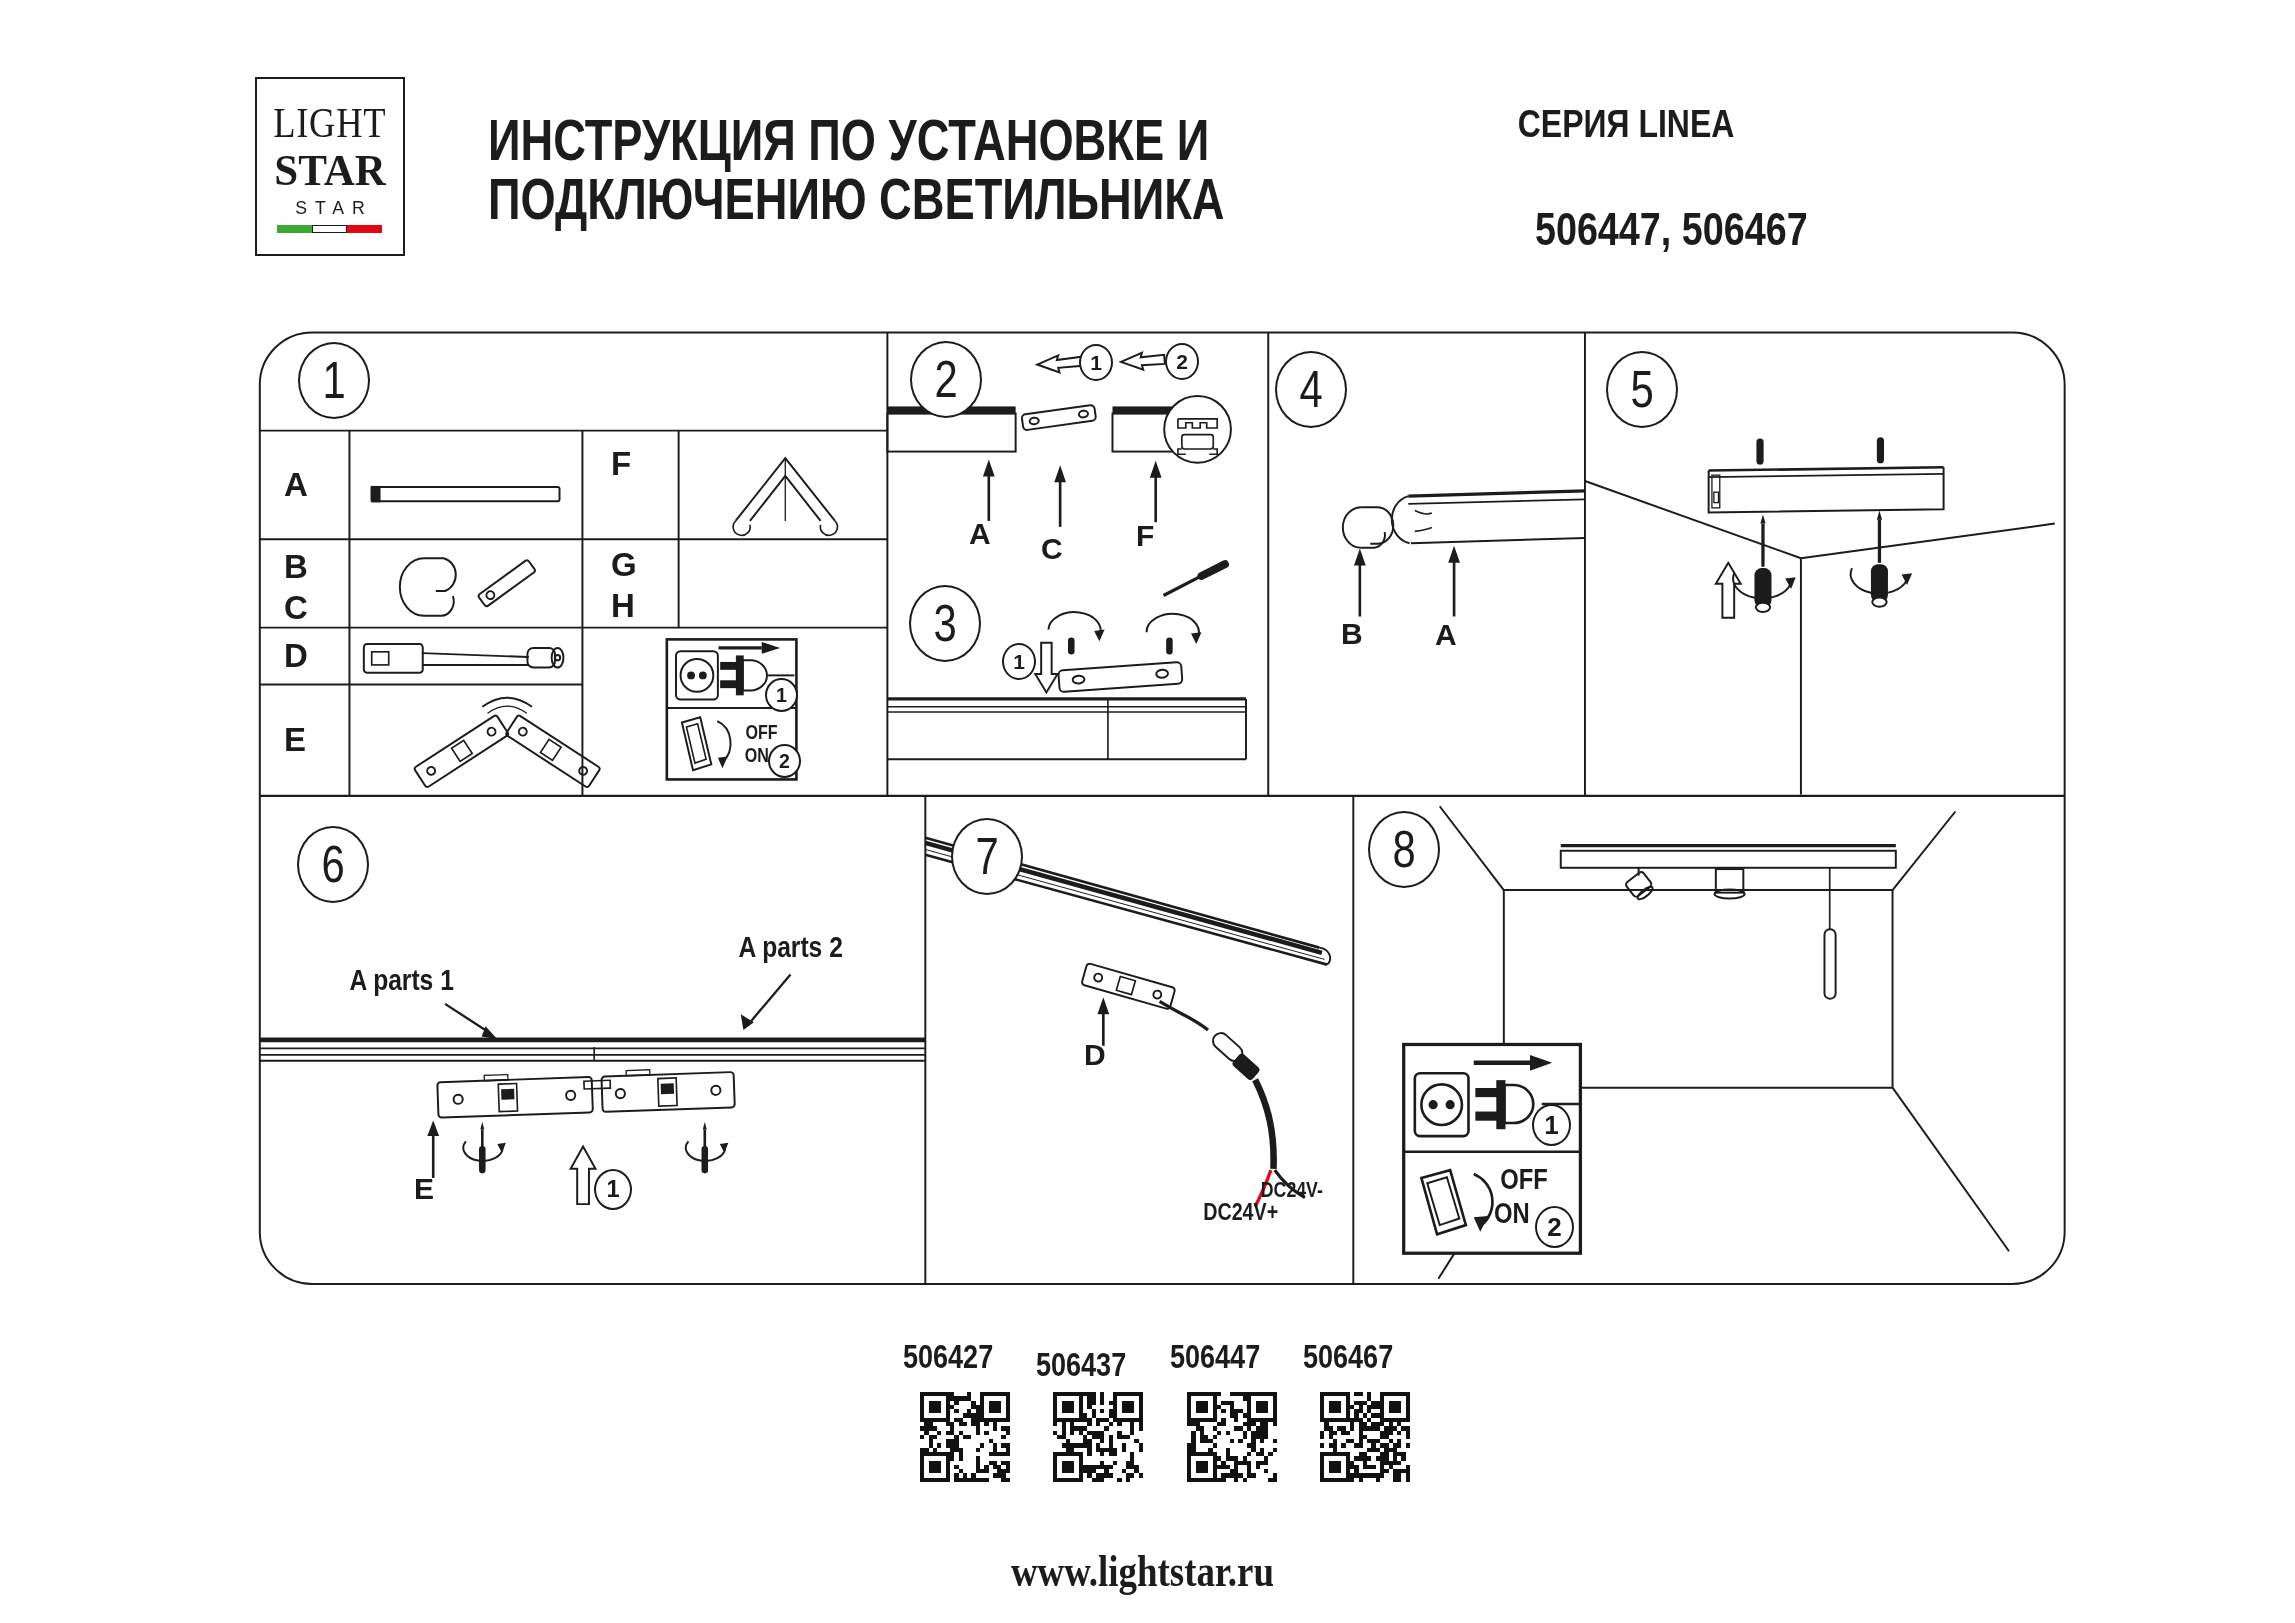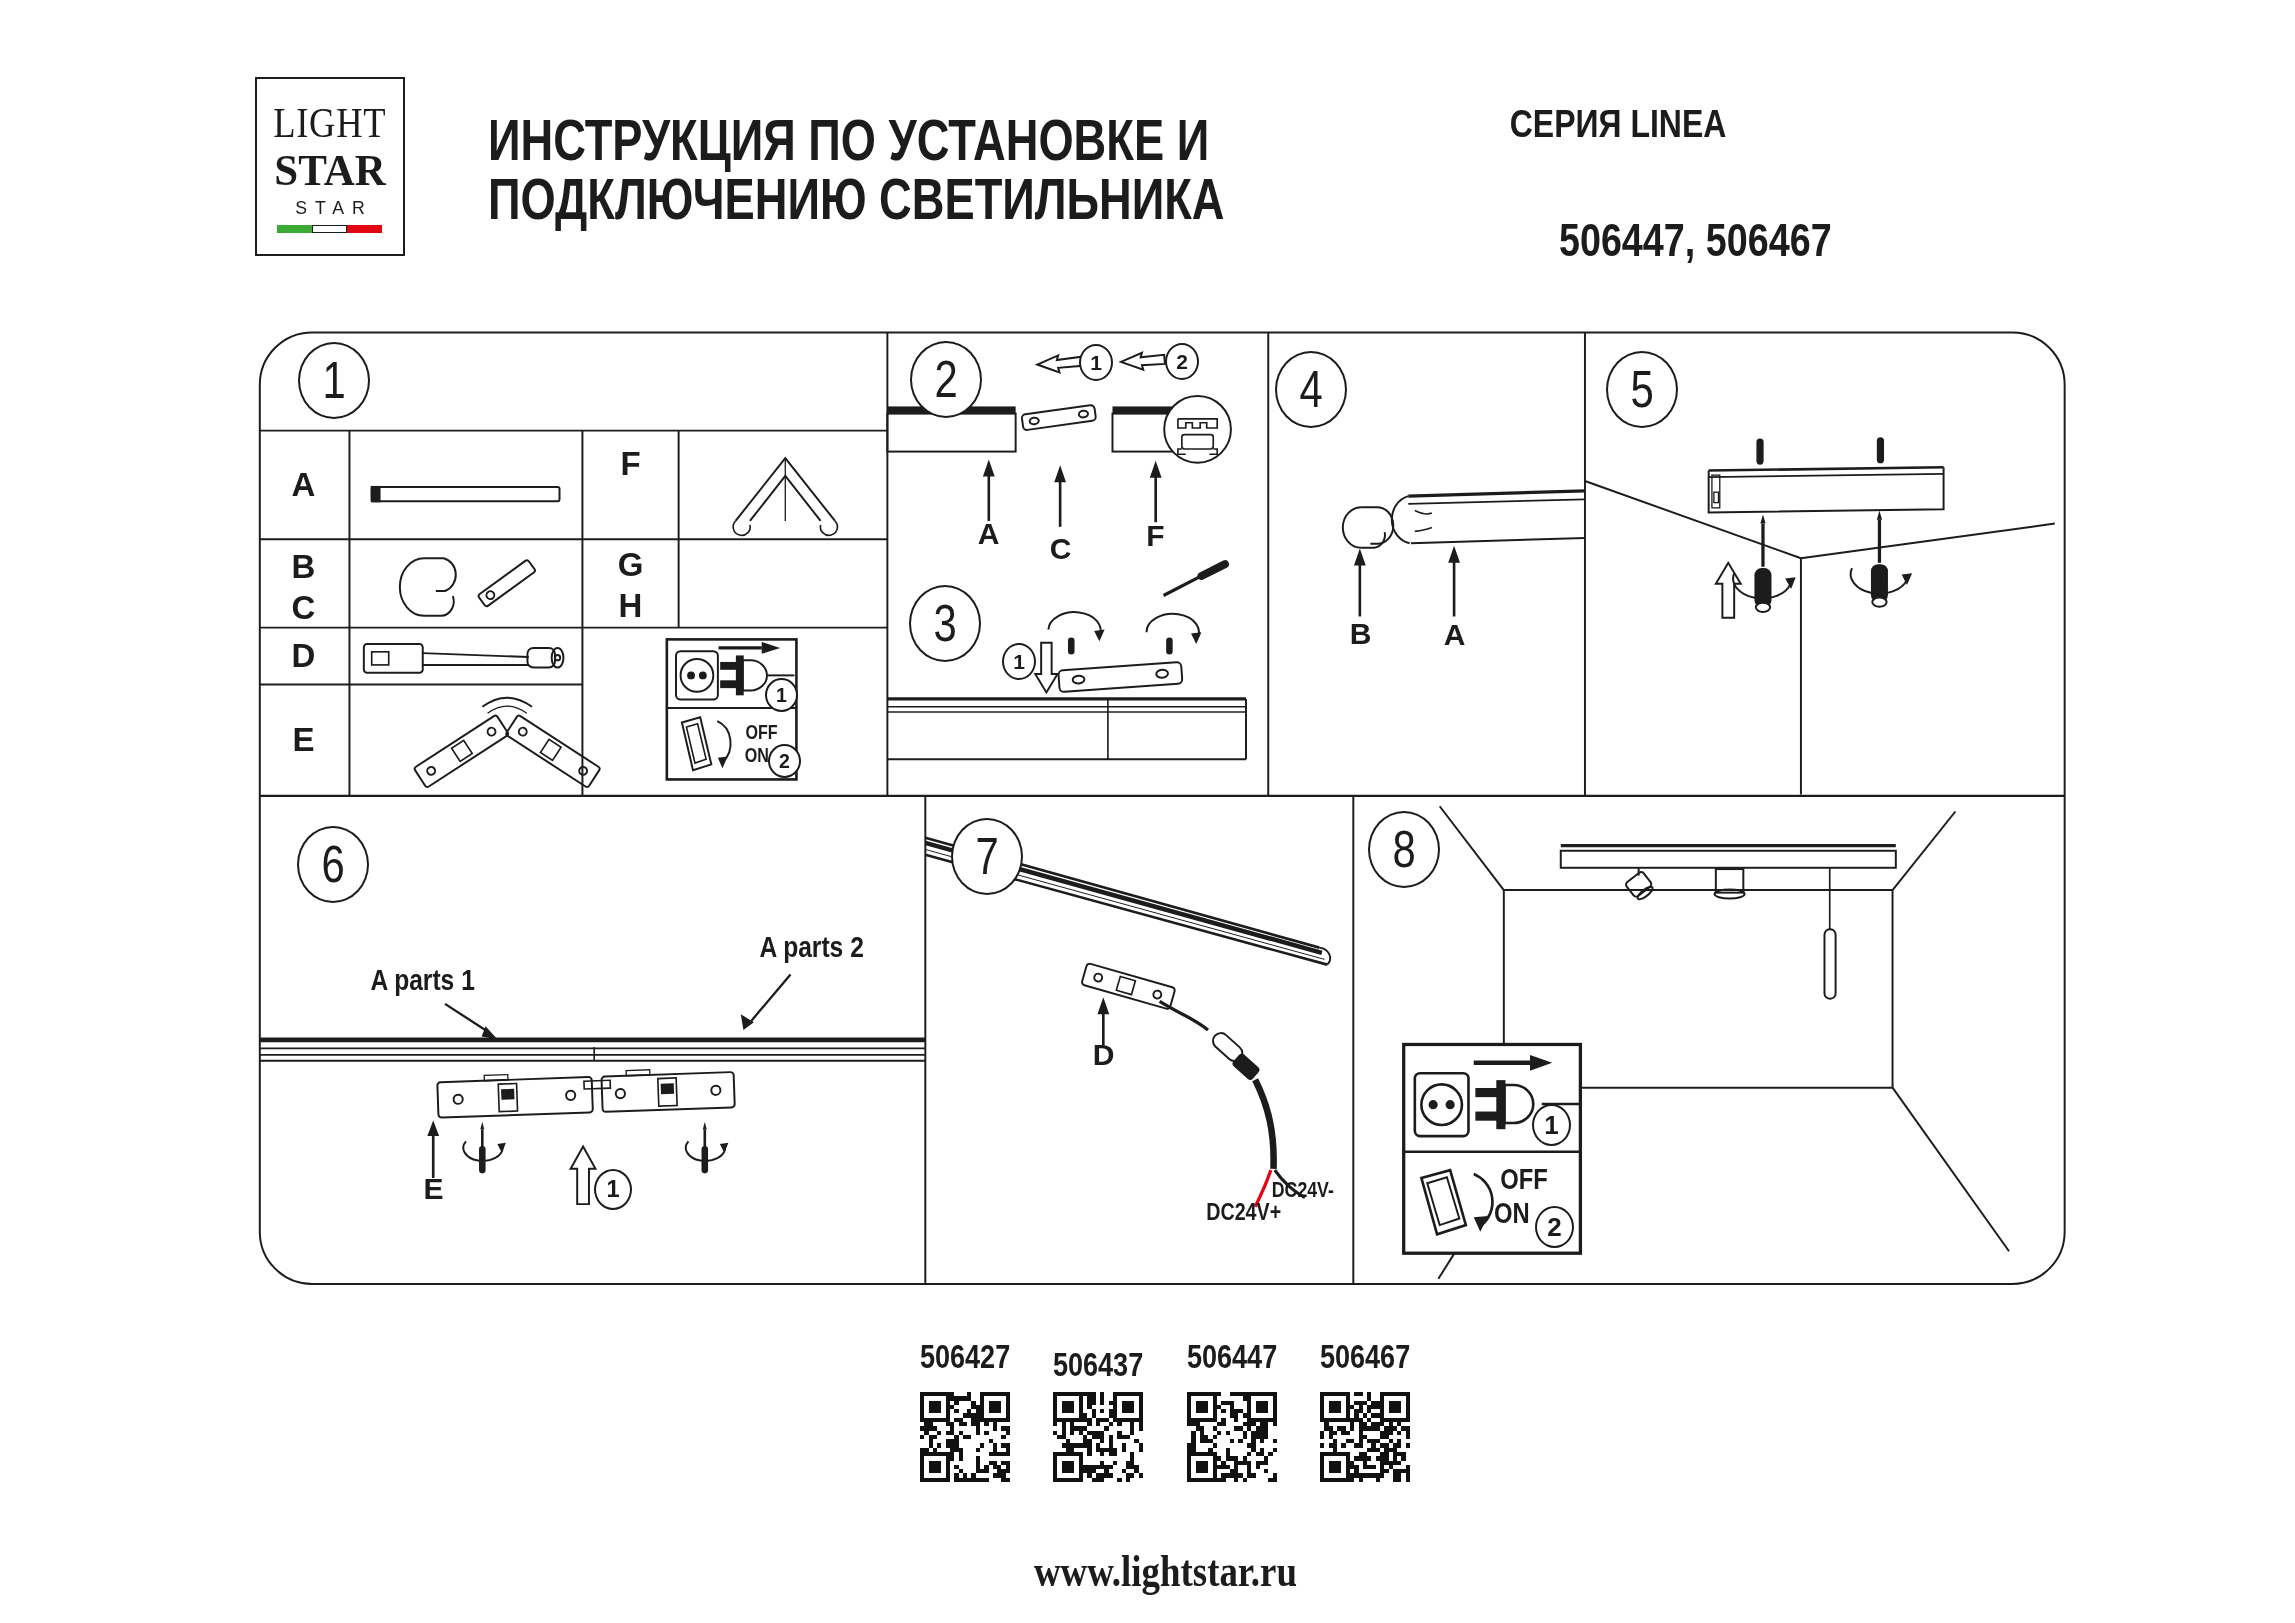--- a/index.html
+++ b/index.html
@@ -1,20 +1,20 @@
 <!DOCTYPE html>
 <html style="font-size:10.5px"><head>
 <meta charset="utf-8">
 <style>
   html,body{margin:0;padding:0;background:#fff;}
   #page{position:relative;width:2295px;height:1623px;background:#fff;overflow:hidden;
         font-family:"Liberation Sans",sans-serif;color:#1c1c1c;}
   #art{position:absolute;left:0;top:0;}
   .abs{position:absolute;}
-  .ctr{display:flex;align-items:center;justify-content:center;text-align:center;}
+  .ctr{display:flex;align-items:center;text-align:center;}
   .lft{display:flex;align-items:center;justify-content:flex-start;}
   .b{font-weight:bold;}
   .sx{display:inline-block;transform:scaleX(.82);white-space:nowrap;}
   .sxl{display:inline-block;transform:scaleX(.78);transform-origin:left center;white-space:nowrap;}
   .ncircle{border:2.6px solid #1c1c1c;border-radius:50%;display:flex;align-items:center;
            justify-content:center;font-size:51px;background:#fff;}
   .scircle{border:2.3px solid #1c1c1c;border-radius:50%;display:flex;align-items:center;
            justify-content:center;font-weight:bold;background:#fff;}
   .plabel{font-weight:bold;font-size:33px;}
   
@@ -419,21 +419,21 @@
 <div class="abs lft" style="left:488px;top:110px;height:58px;">
   <span class="sxl b" style="font-size:58px;">ИНСТРУКЦИЯ ПО УСТАНОВКЕ И</span>
 </div>
 <div class="abs lft" style="left:488px;top:169px;height:58px;">
   <span class="sxl b" style="font-size:58px;">ПОДКЛЮЧЕНИЮ СВЕТИЛЬНИКА</span>
 </div>
 
 <div class="abs ctr" style="left:1494px;top:103px;width:249px;height:42px;">
   <span class="sx b" style="font-size:39px;">СЕРИЯ LINEA</span>
 </div>
-<div class="abs ctr" style="left:1505px;top:204px;width:380px;height:50px;margin-top:11px;">
+<div class="abs ctr" style="left:1505px;top:204px;width:380px;height:50px;">
   <span class="sx b" style="font-size:46px;">506447, 506467</span>
 </div>
 
 <div class="abs ncircle" style="left:298px;top:342px;width:68px;height:73px;">
       <span class="sx">1</span>
     </div>
 <div class="abs ncircle" style="left:910px;top:341px;width:68px;height:73px;">
       <span class="sx">2</span>
     </div>
 <div class="abs ncircle" style="left:909px;top:585px;width:68px;height:73px;">

